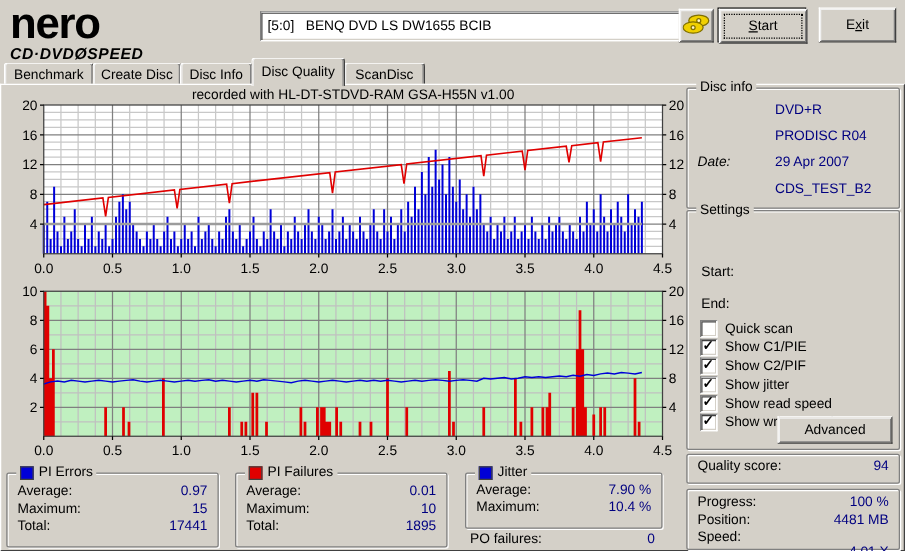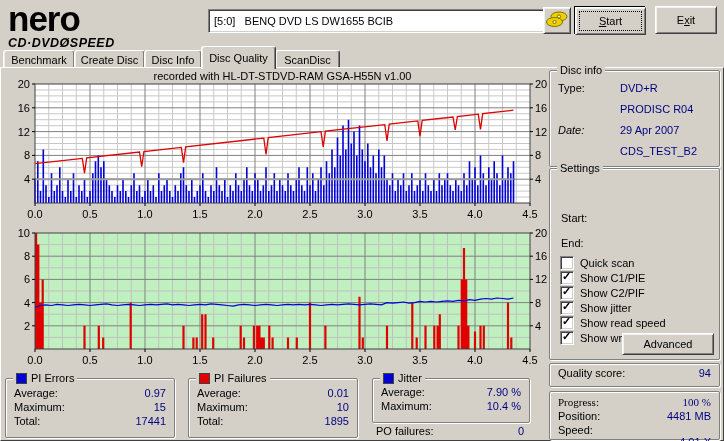--- a/index.html
+++ b/index.html
@@ -388,23 +388,20 @@
 
 <div class="abs" style="left:376px;top:425px;width:148px;display:flex;justify-content:space-between;z-index:5;">
   <span>PO failures:</span>
   <span class="val">0</span>
 </div>
 
 <div class="abs groupbox" style="left:549px;top:70px;width:169px;height:95px;">
   <div class="legend">
       <span>Disc info</span>
     </div>
-  <div class="srow" style="top:11px;">
-      <span>Type:</span>
-    </div>
   <div class="fld-val" style="left:70px;top:11px;">DVD+R</div>
   <div class="fld-val" style="left:70px;top:32px;">PRODISC R04</div>
   <div class="srow" style="top:53px;font-style:italic;">
       <span>Date:</span>
     </div>
   <div class="fld-val" style="left:70px;top:53px;">29 Apr 2007</div>
   <div class="fld-val" style="left:70px;top:74px;">CDS_TEST_B2</div>
 </div>
 
 <div class="abs groupbox" style="left:549px;top:168px;width:169px;height:190px;">
@@ -457,21 +454,21 @@
 </div>
 
 <div class="abs groupbox" style="left:549px;top:363px;width:169px;height:22px;">
   <div class="srow" style="top:3px;">
     <span>Quality score:</span>
     <span class="val">94</span>
   </div>
 </div>
 
 <div class="abs groupbox" style="left:549px;top:391px;width:169px;height:47px;">
-  <div class="srow" style="top:4px;font-family:Liberation Serif, serif;">
+  <div class="srow" style="top:4px;">
       <span>Progress:</span>
       <span class="val">100 %</span>
     </div>
   <div class="srow" style="top:18px;">
       <span>Position:</span>
       <span class="val">4481 MB</span>
     </div>
   <div class="srow" style="top:32px;flex-direction:column;">
       <span>Speed:</span>
       <span class="val">4.01 X</span>

